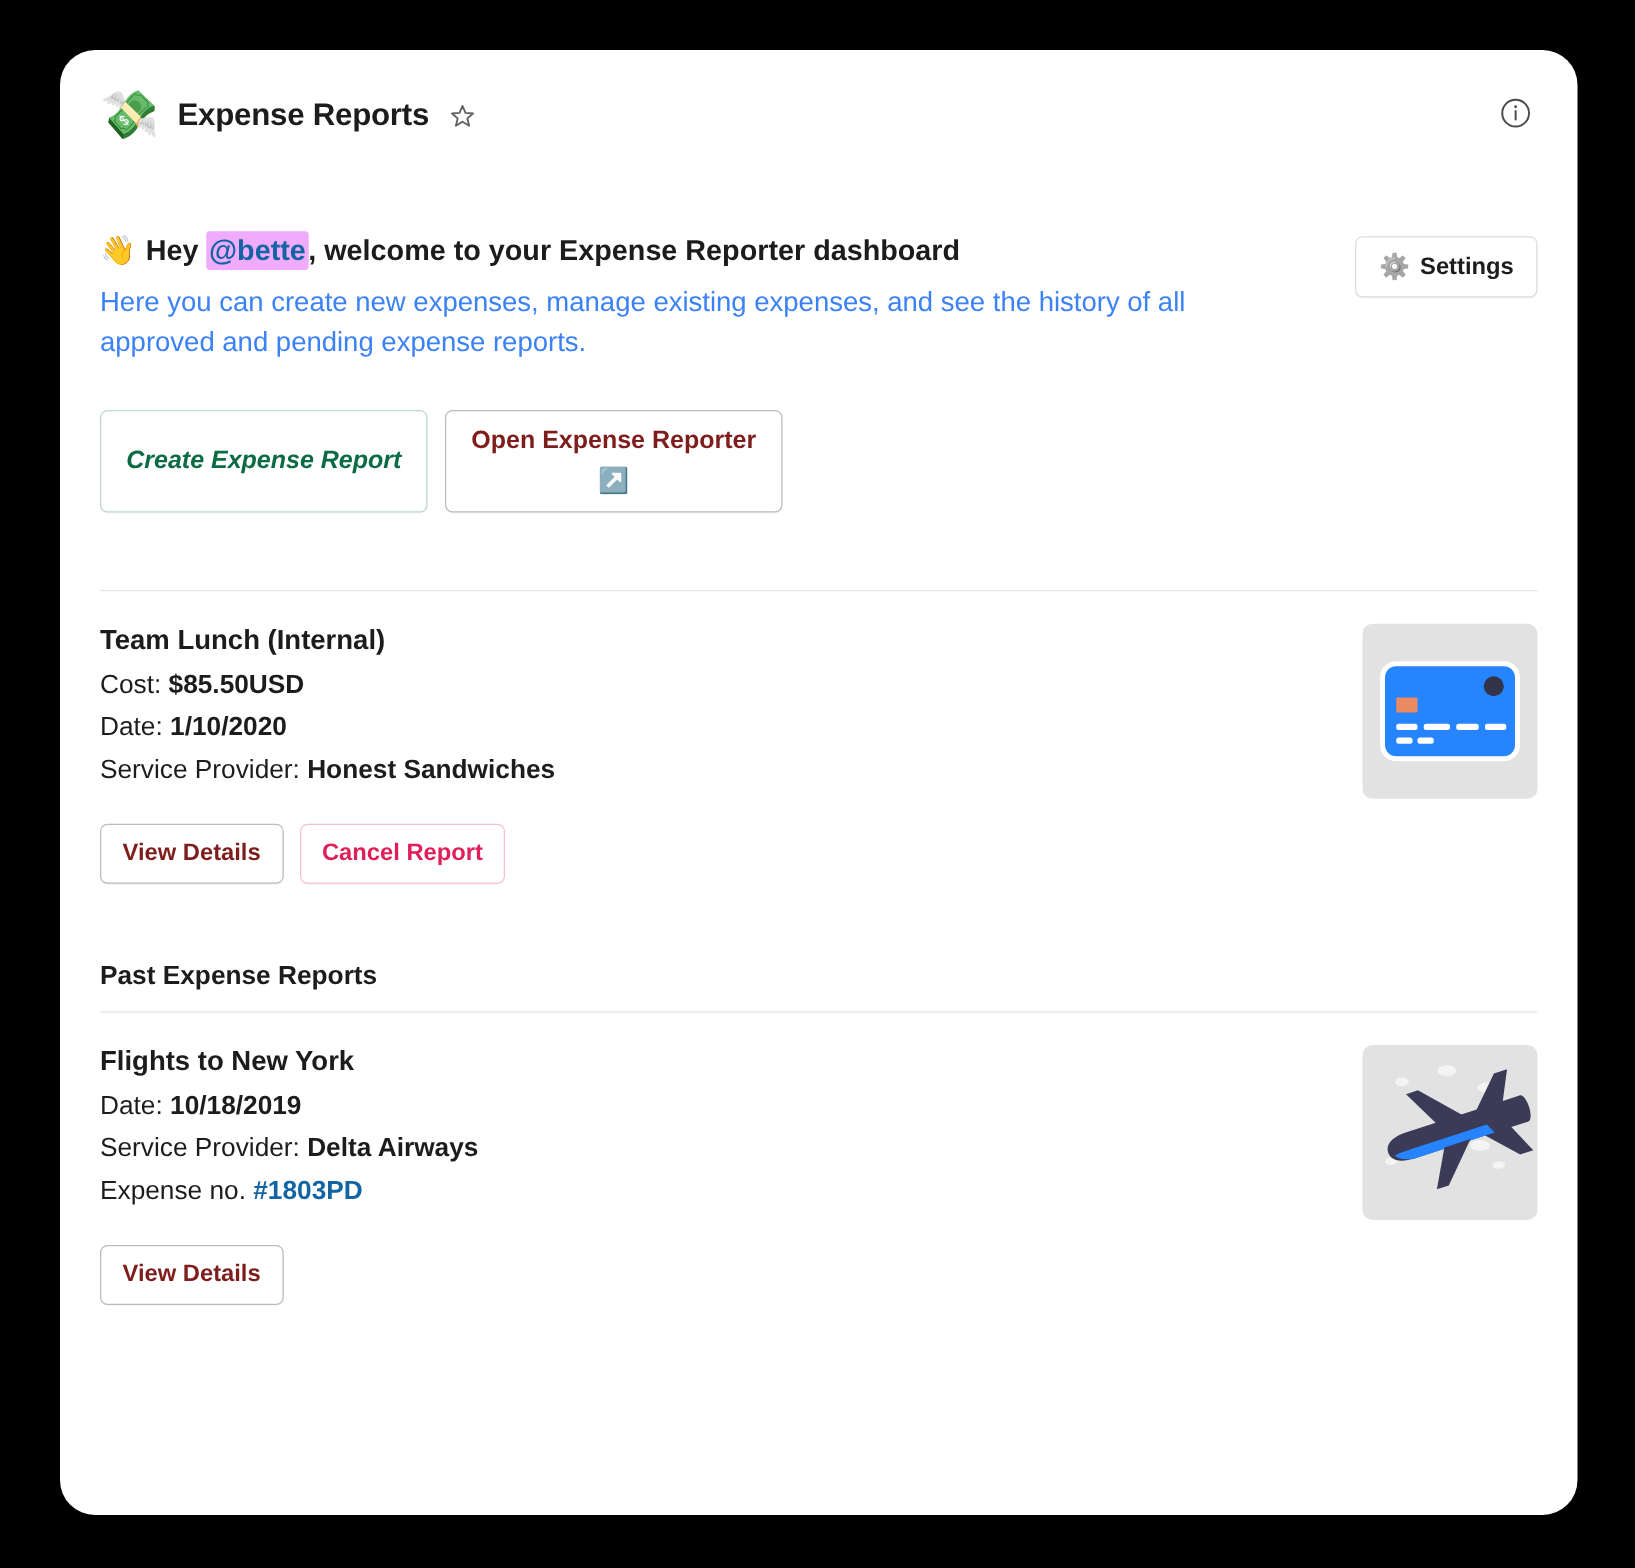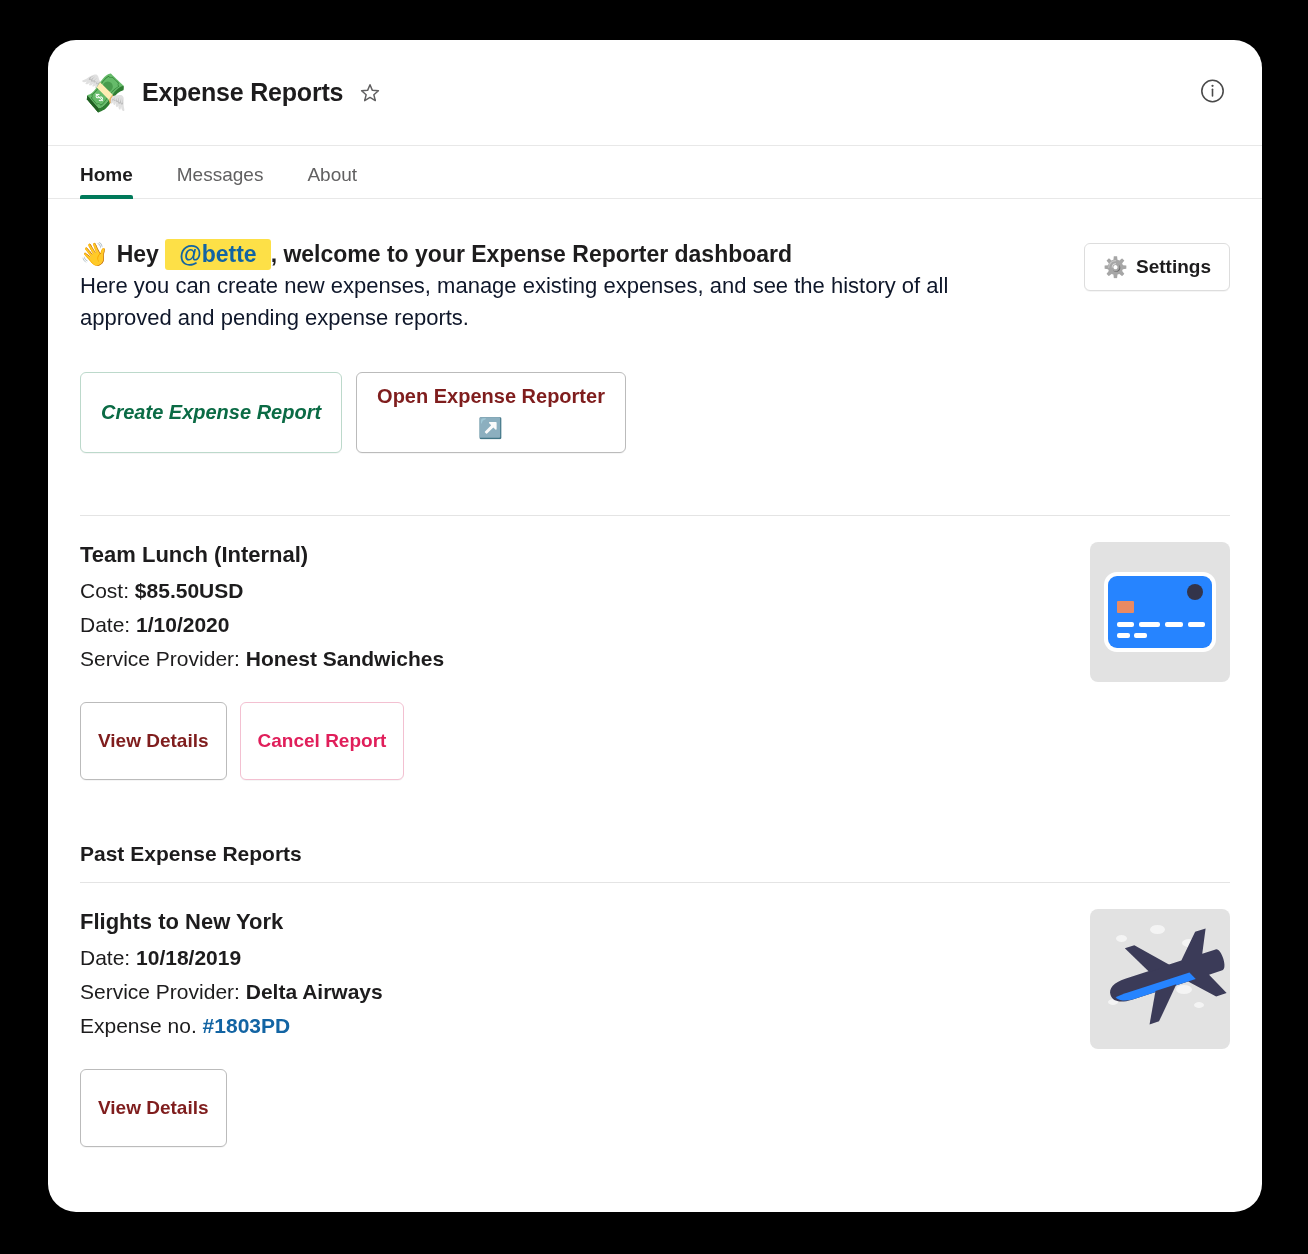--- a/index.html
+++ b/index.html
@@ -121,30 +121,31 @@
     display: flex;
     align-items: baseline;
     flex-wrap: wrap;
   }
   .wave-emoji {
     font-size: 23px;
     margin-right: 8px;
   }
   .mention {
     color: #1264a3;
-    background: #fde047;
+    background: #f0abfc;
     border-radius: 3px;
-    padding: 0 14px;
+    padding: 0 2px;
     font-weight: bold;
   }
   .greeting-sub {
     font-size: 22px;
     line-height: 1.45;
-    color: #0f172a;
+    color: #3b82f6;
     font-weight: normal;
+    margin-top: 10px;
     max-width: 930px;
   }
 
   .settings-button {
     display: inline-flex;
     align-items: center;
     gap: 8px;
     border: 1px solid #ddd;
     border-radius: 6px;
     background: #fff;
@@ -186,21 +187,21 @@
     border: 1px solid #bbbbbb;
     color: #7f1d1d;
     flex-direction: column;
   }
   .btn-danger {
     border: 1px solid #f3c0d1;
     color: #e01e5a;
   }
   .btn-small {
     font-size: 19px;
-    padding: 27px 17px;
+    padding: 12px 17px;
   }
   .ext-emoji { font-size: 20px; }
 
   
   .section {
     margin-top: 62px;
   }
   .section-title {
     font-size: 21px;
     font-weight: bold;
@@ -316,25 +317,20 @@
     </span>
     <span class="info-icon">
       <svg width="27" height="27" viewBox="0 0 24 24" fill="none" stroke="#4a4a4a" stroke-width="1.4">
         <circle cx="12" cy="12" r="9.5"></circle>
         <line x1="12" y1="10.5" x2="12" y2="16.5" stroke-linecap="round"></line>
         <circle cx="12" cy="7.4" r="1" fill="#4a4a4a" stroke="none"></circle>
       </svg>
     </span>
   </div>
 
-  <div class="tab-bar">
-    <div class="tab active">Home</div>
-    <div class="tab">Messages</div>
-    <div class="tab">About</div>
-  </div>
 
   <div class="content">
 
     <div class="greeting-row">
       <div class="greeting-block">
         <div class="greeting-line">
           <span class="wave-emoji">👋</span>
           <span>Hey</span>
           <span>&nbsp;</span>
           <span class="mention">@bette</span>

